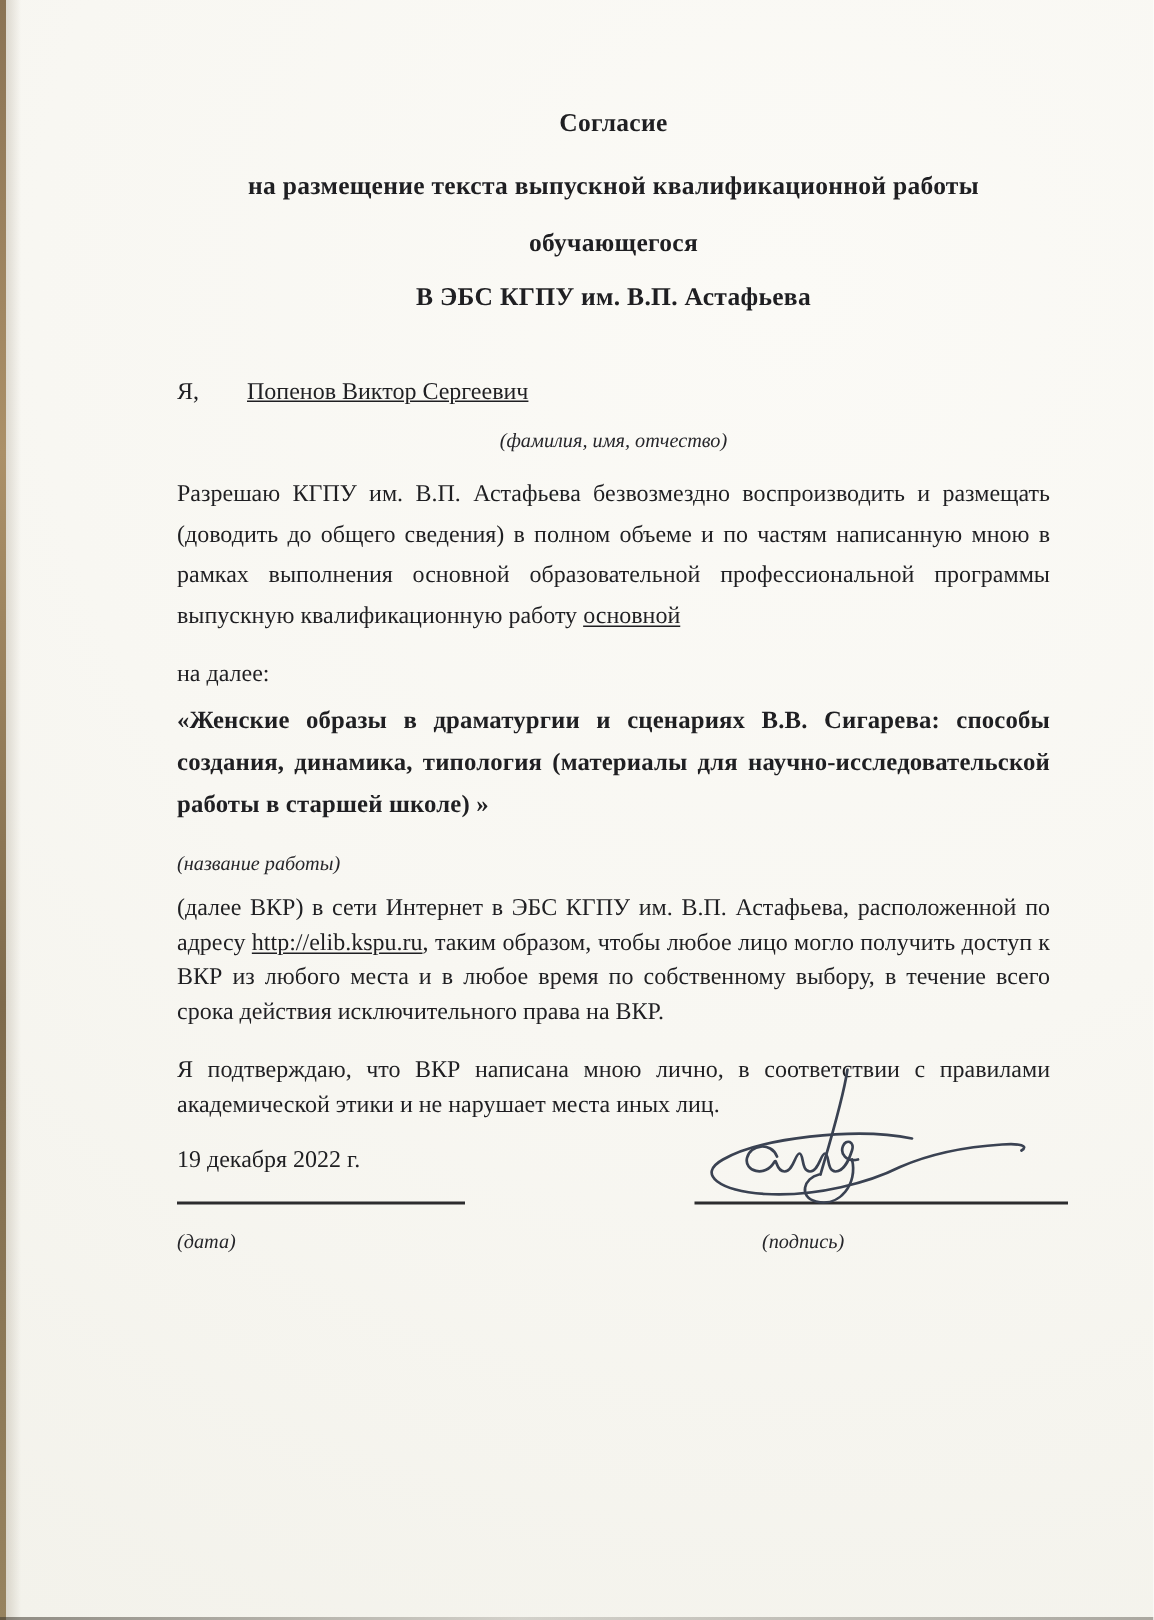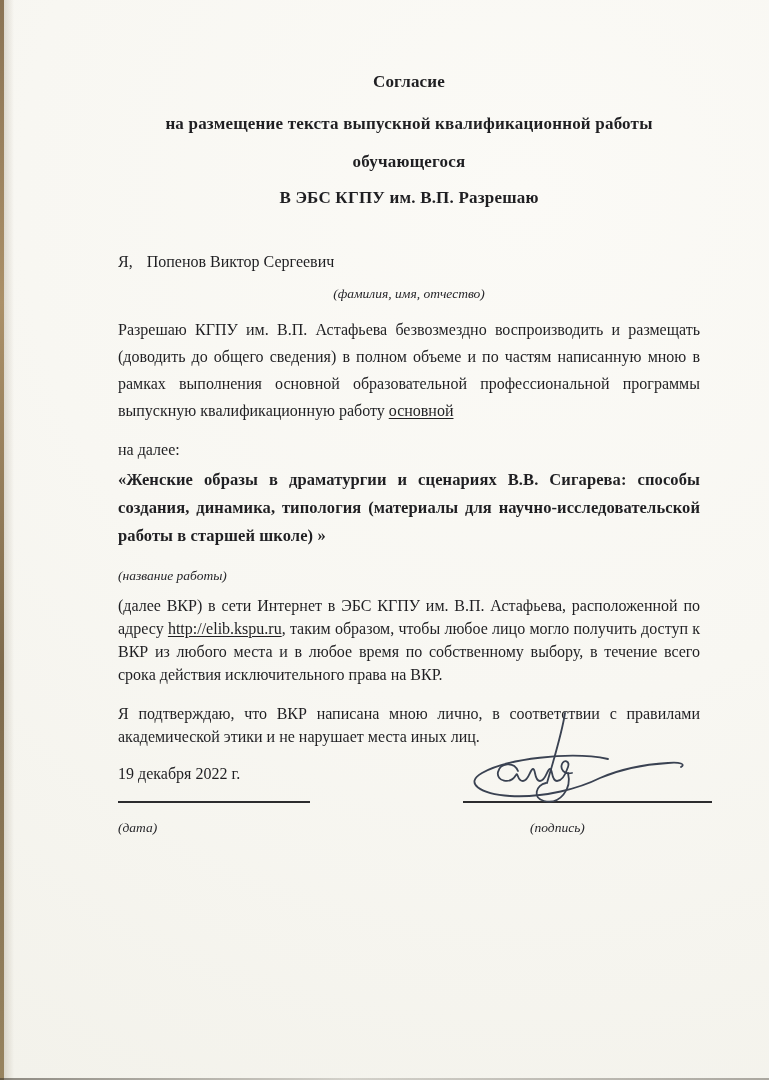--- a/index.html
+++ b/index.html
@@ -33,21 +33,21 @@
   .doc { position: absolute; left: 118px; width: 582px; top: 0; }
 
   .c { text-align: center; }
   .head { font-weight: bold; font-size: 17px; line-height: 20px; letter-spacing: .2px; }
   .t1 { margin-top: 72px; }
   .t2 { margin-top: 22px; }
   .t3 { margin-top: 18px; text-align: center; }
   .t4 { margin-top: 16px; }
 
   .name-row { margin-top: 44px; font-size: 16px; line-height: 20px; }
-  .name { margin-left: 14px; }
+  .name { margin-left: 32px; text-decoration: underline; }
 
   .cap { font-style: italic; font-size: 13.5px; line-height: 17px; color: #26262a; }
   .cap1 { margin-top: 13px; }
   .cap2 { margin-top: 2px; }
 
   .body-p { font-size: 16px; text-align: justify; }
   .p1 { line-height: 27px; margin-top: 14px; }
   .p2 { line-height: 23px; margin-top: 10px; }
   .p3 { line-height: 23px; margin-top: 4px; }
 
@@ -60,37 +60,37 @@
 
   .u { text-decoration: underline; text-underline-offset: 2px; }
 
   .footer { position: relative; height: 150px; font-size: 16px; }
   .date-val { position: absolute; left: 0; top: 0; line-height: 20px; }
   .rule { position: absolute; top: 37px; height: 0; border-top: 2px solid #2c2c2e; }
   .date-rule { left: 0; width: 192px; }
   .sig-rule { left: 345px; width: 249px; }
   .foot-cap { position: absolute; top: 55px; }
   .date-cap { left: 0; }
-  .sig-cap { left: 412px; text-align: center; }
+  .sig-cap { left: 390px; text-align: center; }
   .sig-svg { position: absolute; left: 322px; top: -63px; width: 280px; height: 110px; }
 </style>
 </head>
 <body>
 
 <div class="page">
   <div class="edge-left"></div>
   <div class="edge-left-shadow"></div>
   <div class="edge-bottom"></div>
 
   <div class="doc">
 
     <div class="head c t1">Согласие</div>
     <div class="head c t2">на размещение текста выпускной квалификационной работы</div>
     <div class="head c t3">обучающегося</div>
-    <div class="head c t4">В ЭБС КГПУ им. В.П. Разрешаю</div>
+    <div class="head c t4">В ЭБС КГПУ им. В.П. Астафьева</div>
 
     <div class="name-row">
       <span>Я,</span><span class="name">Попенов Виктор Сергеевич</span>
     </div>
     <div class="cap cap1 c">(фамилия, имя, отчество)</div>
 
     <p class="body-p p1"><span>Разрешаю КГПУ им. В.П. Астафьева безвозмездно воспроизводить и размещать (доводить до общего сведения) в полном объеме и по частям написанную мною в  рамках выполнения основной образовательной профессиональной программы выпускную квалификационную работу </span><span class="u">основной</span></p>
 
     <div class="topic-label">на далее:</div>
 

